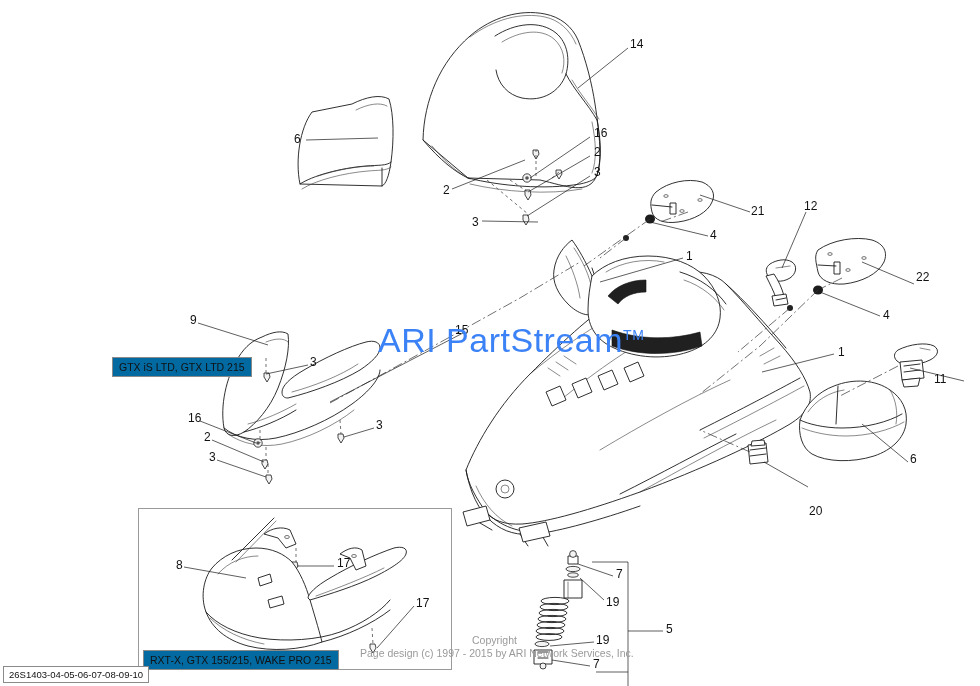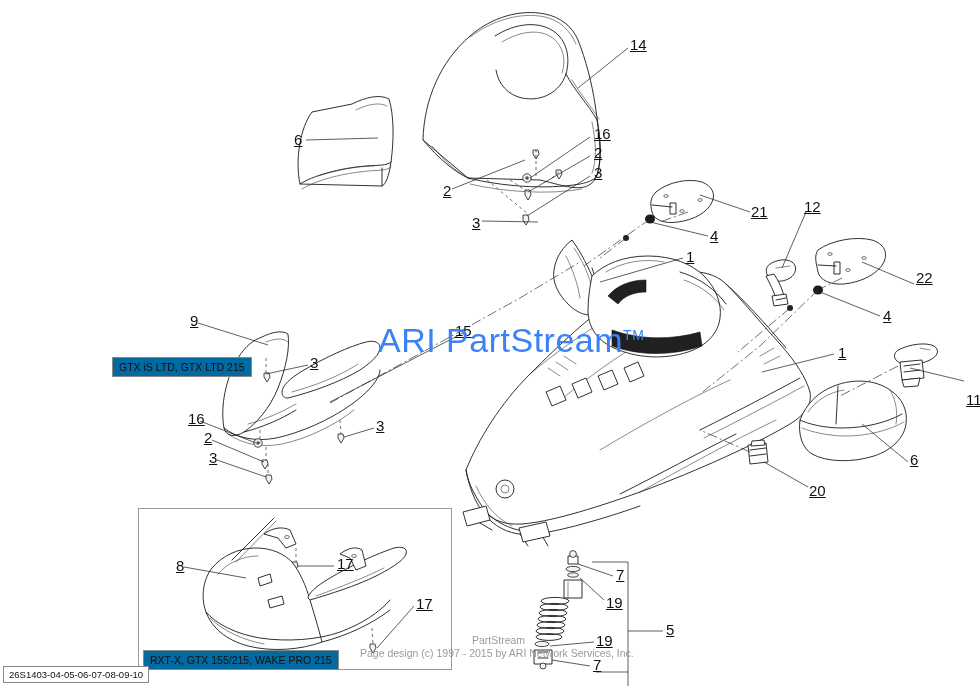--- a/index.html
+++ b/index.html
@@ -1,20 +1,20 @@
 <!DOCTYPE html>
 <html><head>
 <meta charset="utf-8">
 <style>
   html,body{margin:0;padding:0;background:#ffffff;}
   body{width:980px;height:686px;position:relative;overflow:hidden;
        font-family:"Liberation Sans",sans-serif;color:#1a1a1a;}
   #canvas{position:absolute;inset:0;width:980px;height:686px;}
-  .callout{position:absolute;font-size:15px;line-height:11px;color:#111;
-           white-space:nowrap;user-select:none;text-decoration:underline;}
+  .callout{position:absolute;font-size:12px;line-height:11px;color:#111;
+           white-space:nowrap;user-select:none;}
   .boxlabel{position:absolute;border:1px solid #8a8a8a;background:#0369a1;
             font-size:10.5px;line-height:12px;padding:3px 6px;white-space:nowrap;color:#111;}
   .partno{position:absolute;left:3px;top:666px;border:1px solid #8a8a8a;background:#fff;
           font-size:9.5px;line-height:11px;padding:2px 5px;white-space:nowrap;color:#111;}
   .wm{position:absolute;font-size:34px;line-height:34px;color:#3b82f6;
       letter-spacing:0.5px;user-select:none;font-family:"Liberation Sans",sans-serif;}
   .wm .tm{font-size:14px;vertical-align:super;}
   .copy{position:absolute;font-size:10.5px;line-height:13px;color:#9a9a9a;white-space:nowrap;}
   .inset{position:absolute;border:1px solid #9a9a9a;background:transparent;}
 </style>
@@ -334,42 +334,42 @@
 <div class="callout" style="left:594px;top:167px;">3</div>
 <div class="callout" style="left:443px;top:185px;">2</div>
 <div class="callout" style="left:472px;top:217px;">3</div>
 <div class="callout" style="left:751px;top:206px;">21</div>
 <div class="callout" style="left:710px;top:230px;">4</div>
 <div class="callout" style="left:686px;top:251px;">1</div>
 <div class="callout" style="left:804px;top:201px;">12</div>
 <div class="callout" style="left:916px;top:272px;">22</div>
 <div class="callout" style="left:883px;top:310px;">4</div>
 <div class="callout" style="left:838px;top:347px;">1</div>
-<div class="callout" style="left:966px;top:374px;margin-top:20px;">11</div>
+<div class="callout" style="left:934px;top:374px;">11</div>
 <div class="callout" style="left:190px;top:315px;">9</div>
 <div class="callout" style="left:310px;top:357px;">3</div>
 <div class="callout" style="left:455px;top:325px;">15</div>
 <div class="callout" style="left:376px;top:420px;">3</div>
 <div class="callout" style="left:188px;top:413px;">16</div>
 <div class="callout" style="left:204px;top:432px;">2</div>
 <div class="callout" style="left:209px;top:452px;">3</div>
 <div class="callout" style="left:910px;top:454px;">6</div>
-<div class="callout" style="left:809px;top:485px;">20</div>
+<div class="callout" style="left:809px;top:506px;">20</div>
 <div class="callout" style="left:176px;top:560px;">8</div>
 <div class="callout" style="left:337px;top:558px;">17</div>
 <div class="callout" style="left:416px;top:598px;">17</div>
 <div class="callout" style="left:616px;top:569px;">7</div>
 <div class="callout" style="left:606px;top:597px;">19</div>
 <div class="callout" style="left:596px;top:635px;">19</div>
 <div class="callout" style="left:593px;top:659px;">7</div>
 <div class="callout" style="left:666px;top:624px;">5</div>
 
 <div class="boxlabel" style="left:112px;top:357px;">GTX iS LTD, GTX LTD 215</div>
 
 <div class="inset" style="left:138px;top:508px;width:312px;height:160px;"></div>
 <div class="boxlabel" style="left:143px;top:650px;">RXT-X, GTX 155/215, WAKE PRO 215</div>
 
 <div class="wm" style="left:378px;top:318px;"><span>ARI PartStream</span><span class="tm">TM</span></div>
 
-<div class="copy" style="left:472px;top:634px;">PartStream</div>
+<div class="copy" style="left:472px;top:634px;">Copyright</div>
 <div class="copy" style="left:360px;top:647px;">Page design (c) 1997 - 2015 by ARI Network Services, Inc.</div>
 
 <div class="partno">26S1403-04-05-06-07-08-09-10</div>
 
 </body></html>

